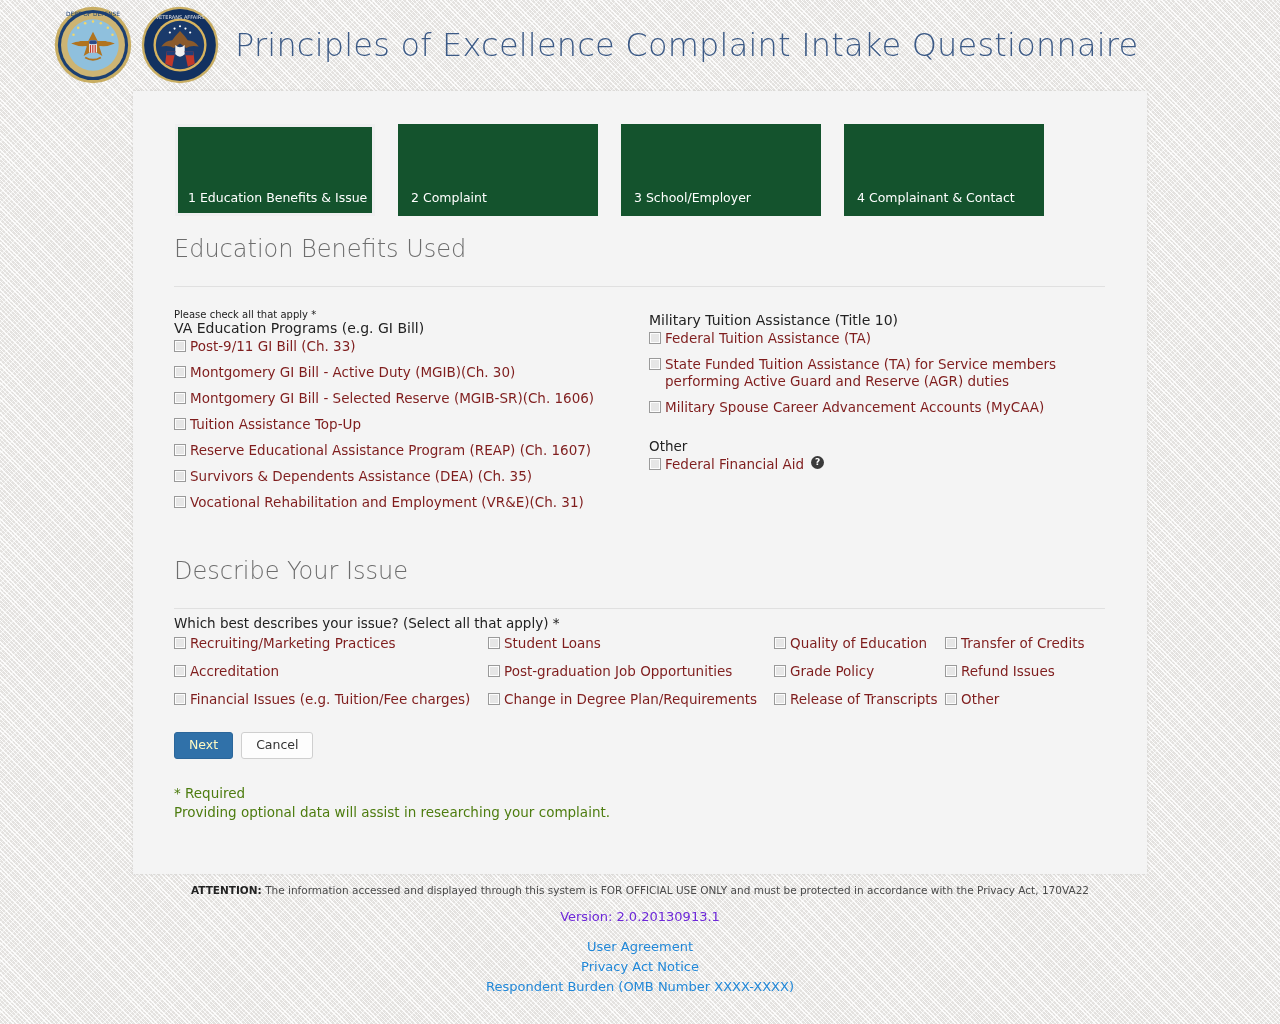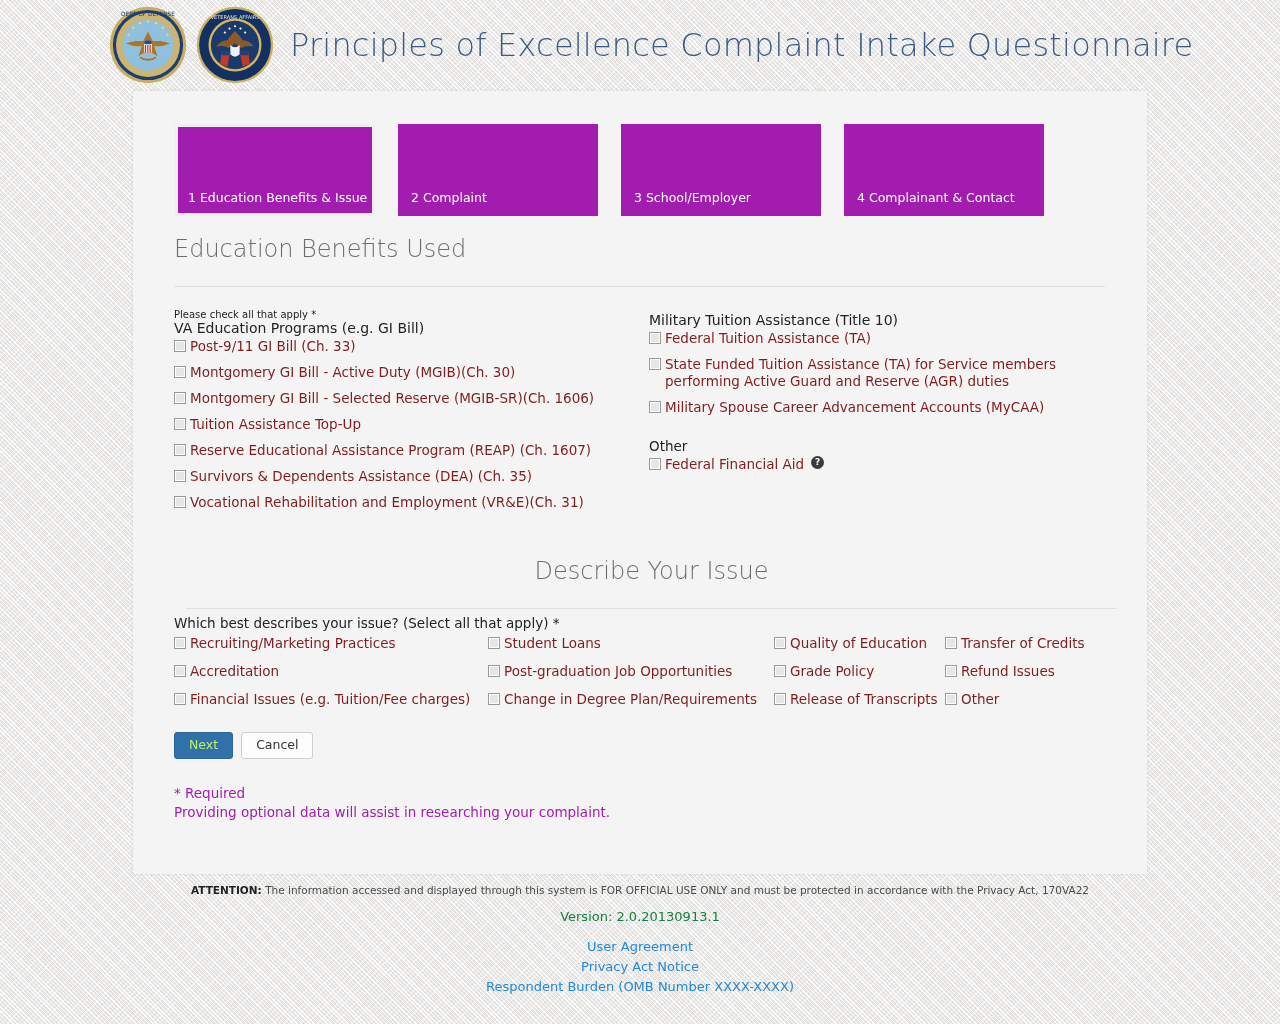--- a/index.html
+++ b/index.html
@@ -9,21 +9,21 @@
     font-family:"DejaVu Sans", sans-serif;
     background-color:#eceae7;
     background-image:
       repeating-linear-gradient(45deg, rgba(255,255,255,0.85) 0px, rgba(255,255,255,0.85) 1px, rgba(0,0,0,0.02) 1px, rgba(0,0,0,0.02) 3px),
       repeating-linear-gradient(-45deg, rgba(255,255,255,0.55) 0px, rgba(255,255,255,0.55) 1px, rgba(0,0,0,0.015) 1px, rgba(0,0,0,0.015) 4px);
     color:#222;
     overflow:hidden;
   }
 
   
-  #header { height:90px; display:flex; align-items:center; padding-left:109px; }
+  #header { height:90px; display:flex; align-items:center; padding-left:54px; }
   .seal { width:78px; height:78px; border-radius:50%; flex:0 0 auto; position:relative; }
   .seal svg { display:block; width:100%; height:100%; }
   #seal-va { margin-left:9px; }
   #app-title {
     margin-left:16px;
     font-family:"DejaVu Sans", sans-serif;
     font-size:32px;
     font-weight:300;
     color:#3c5a86;
     letter-spacing:.2px;
@@ -35,37 +35,37 @@
     position:absolute; left:133px; top:91px;
     width:1014px; height:783px;
     background:#f4f4f4;
     box-shadow:0 0 3px rgba(0,0,0,.10);
   }
 
   
   #tabs { position:absolute; left:42px; top:33px; display:flex; gap:23px; }
   .tab {
     width:200px; height:92px;
-    background:#a21caf;
+    background:#14532d;
     color:#ffffff;
     font-size:12.5px;
     position:relative;
     cursor:pointer;
   }
   .tab.active { outline:3px solid #efeff0; outline-offset:-3px; }
   .tab span { position:absolute; left:13px; bottom:11px; }
 
   
   .section-title {
     font-size:24px; font-weight:300; color:#6d6d6d;
     padding-bottom:23px; border-bottom:1px solid #e0e0e0;
     margin:0;
   }
   #sec-benefits { position:absolute; left:41px; top:144px; width:931px; }
-  #sec-issue    { position:absolute; left:53px; top:466px; width:931px;text-align:center; }
+  #sec-issue    { position:absolute; left:41px; top:466px; width:931px; }
 
   
   .prompt { font-size:10px; color:#222;margin-top:16px; }
   .grouplabel { font-size:14px; color:#222; }
 
   #benefits-left  { position:absolute; left:41px; top:202px; width:470px; }
   #benefits-right { position:absolute; left:516px; top:221px; width:460px; }
 
   .cbrow { display:flex; align-items:flex-start; font-size:13.5px; line-height:17px; }
   .cbrow + .cbrow { margin-top:9px; }
@@ -105,34 +105,34 @@
   
   #buttons { position:absolute; left:41px; top:641px; display:flex; gap:8px; }
   .btn {
     font-family:"DejaVu Sans", sans-serif;
     font-size:12.5px;
     padding:6px 14px;
     border-radius:3px;
     cursor:pointer;
     line-height:1;
   }
-  #btn-next   { background:#3071a9; border:1px solid #2b669a; color:#bef264; }
+  #btn-next   { background:#3071a9; border:1px solid #2b669a; color:#fef9c3; }
   #btn-cancel { background:#fdfdfd; border:1px solid #cfcfcf; color:#333; }
 
-  #notes { position:absolute; left:41px; top:693px; font-size:13.5px; line-height:19px; color:#a21caf; }
+  #notes { position:absolute; left:41px; top:693px; font-size:13.5px; line-height:19px; color:#4d7c0f; }
 
   
   #attention {
     position:absolute; left:0; right:0; top:884px;
     text-align:center; font-size:10.5px; color:#4a4a4a;
   }
   #attention b { color:#222; }
   #version {
     position:absolute; left:0; right:0; top:909px;
-    text-align:center; font-size:13px; color:#15803d;
+    text-align:center; font-size:13px; color:#6d28d9;
   }
   #footer-links {
     position:absolute; left:0; right:0; top:937px; text-align:center;
   }
   #footer-links a {
     display:block; font-size:13px; color:#2288d8;
     text-decoration:none; line-height:20px; cursor:pointer;
   }
 </style>
 </head>

